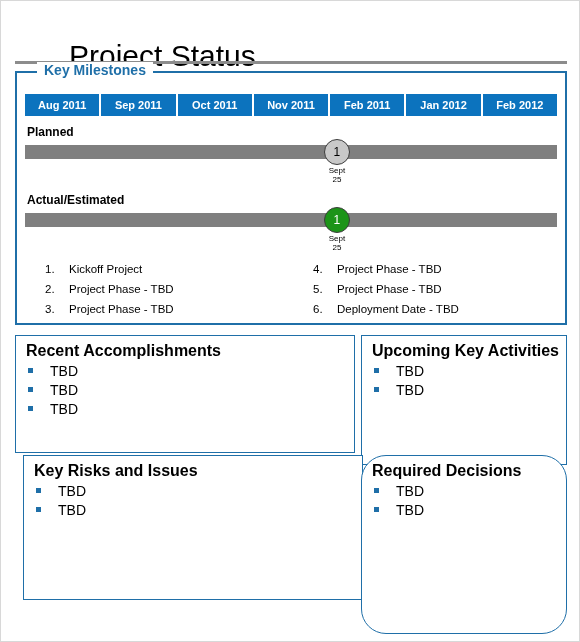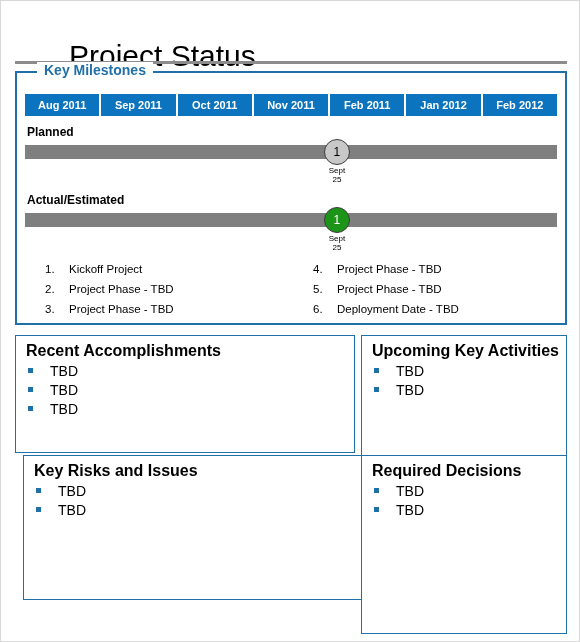--- a/index.html
+++ b/index.html
@@ -204,21 +204,21 @@
     height: 5px;
     flex: 0 0 5px;
     background: #1F6FA8;
     margin-right: 17px;
     margin-left: 2px;
   }
 
   .panel.recent    { left: 14px;  top: 334px; width: 340px; height: 118px; }
   .panel.upcoming  { left: 360px; top: 334px; width: 206px; height: 130px; padding-left: 48px; }
   .panel.risks     { left: 14px;  top: 454px; width: 340px; height: 145px; margin-left: 8px; }
-  .panel.decisions { left: 360px; top: 454px; width: 206px; height: 179px; }
+  .panel.decisions { left: 360px; top: 454px; width: 206px; height: 179px; border-radius: 25px; }
 </style>
 </head>
 <body>
 
 <div class="page">
 
   <h1 class="page-title">Project Status</h1>
   <div class="title-rule"></div>
 
   <div class="milestones">

